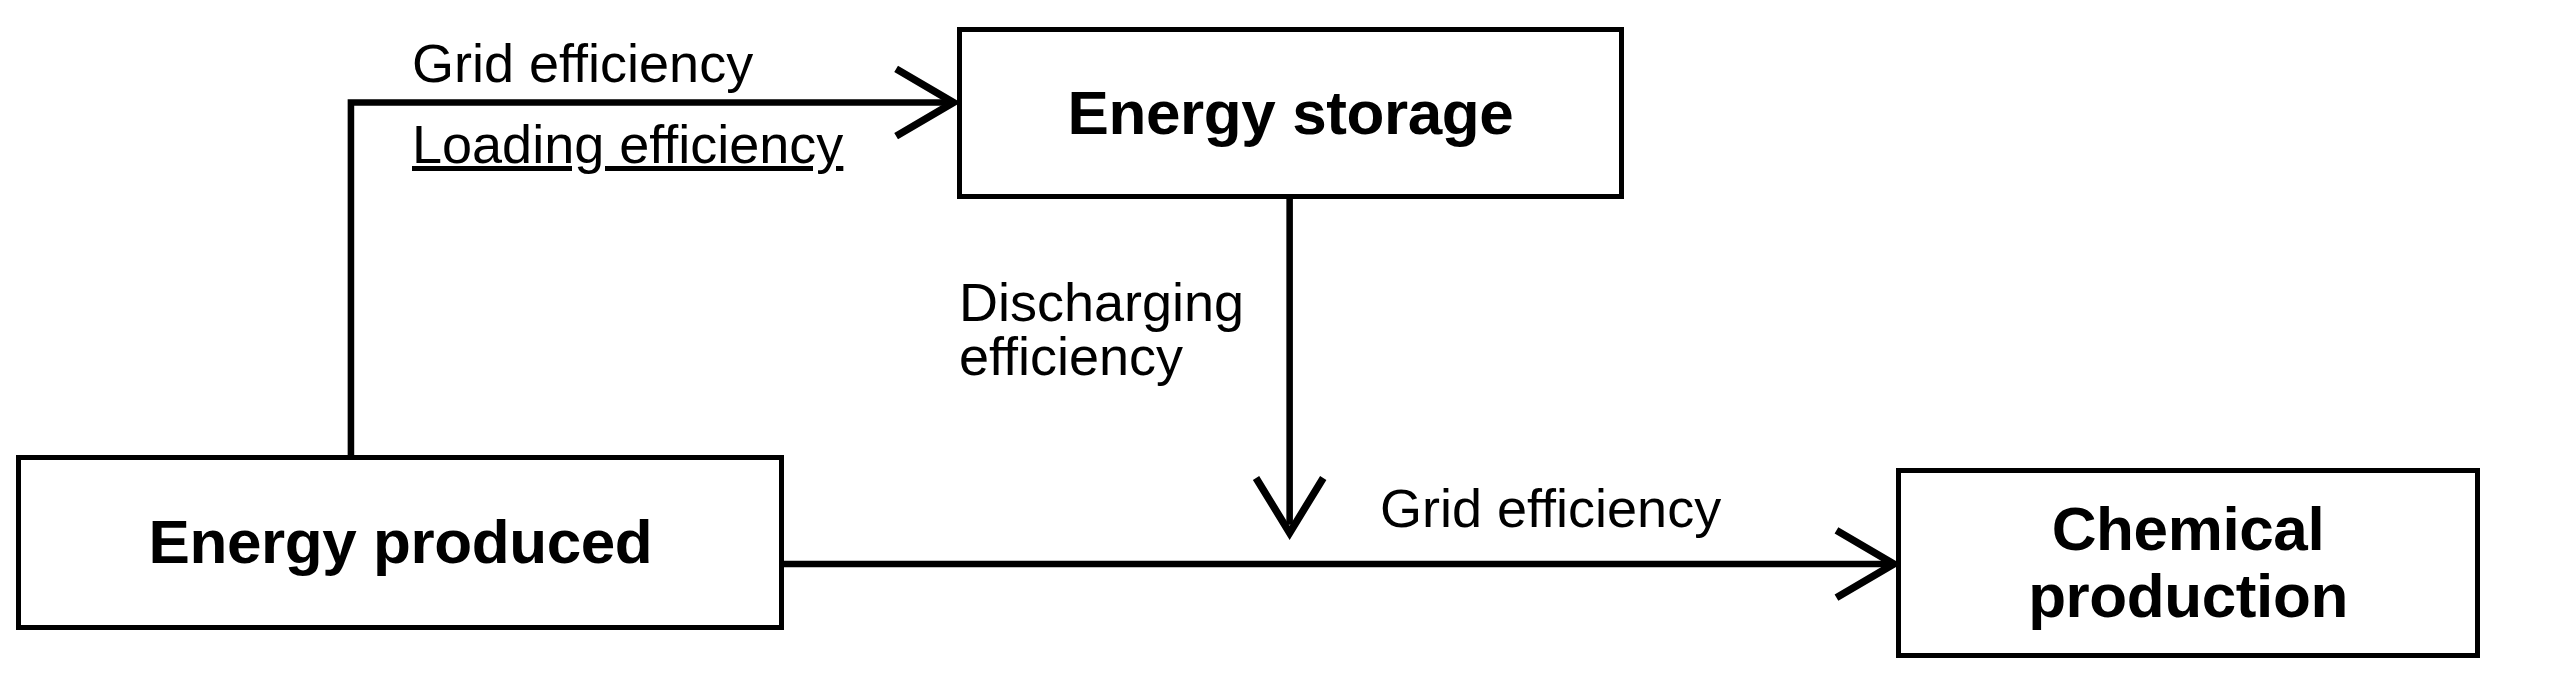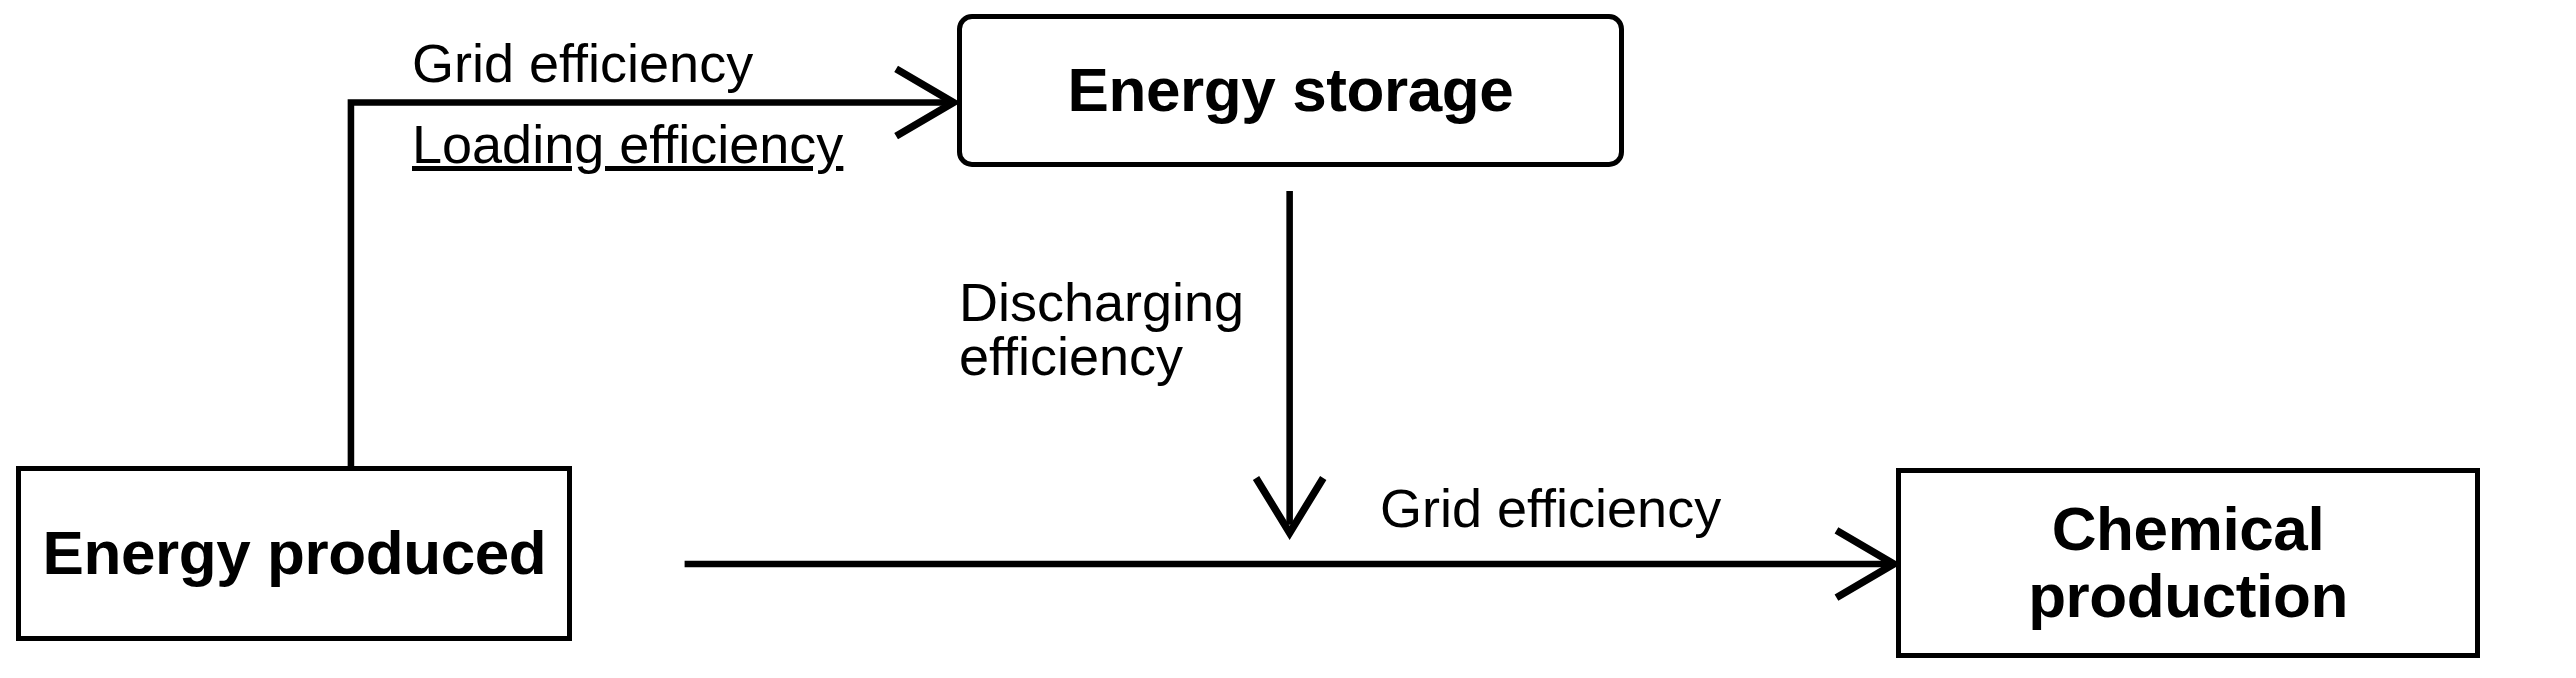--- a/index.html
+++ b/index.html
@@ -46,24 +46,24 @@
     font-family: "Liberation Sans", sans-serif;
     font-weight: normal;
     font-size: 54px;
     line-height: 1.0;
     color: #000000;
     white-space: pre-line;
   }
 
   
   #node-energy-produced {
-    left: 16.4px;  top: 466px;  width: 556px;  height: 175px;
+    left: 16.4px;  top: 455px;  width: 768px;  height: 175px;
   }
   #node-energy-storage {
-    left: 957px; top: 14px;  width: 667px;  height: 153px; border-radius: 15px;
+    left: 957px; top: 27px;  width: 667px;  height: 172px;
   }
   #node-chemical-production {
     left: 1896px; top: 468px; width: 584px;  height: 190px;
   }
 
   
   #label-grid-efficiency-top      { left: 412px;  top: 36px;  }
   #label-loading-efficiency       { left: 412px;  top: 117px; text-decoration: underline; }
   #label-discharging-efficiency   { left: 959px; top: 275px; }
   #label-grid-efficiency-bottom   { left: 1380px; top: 481px; }

